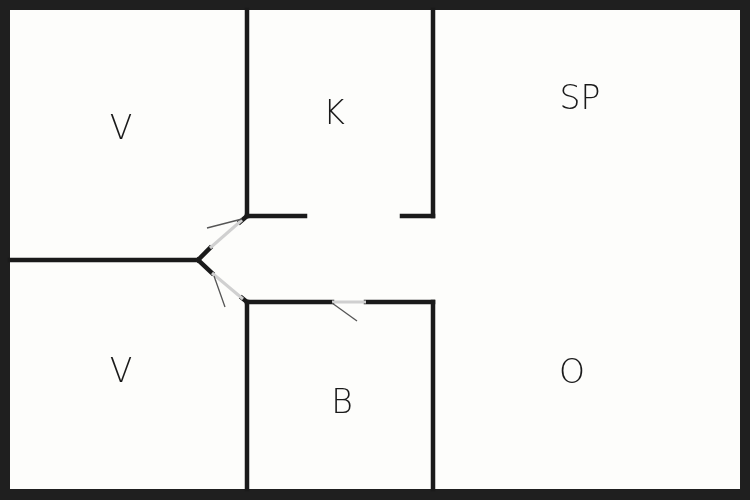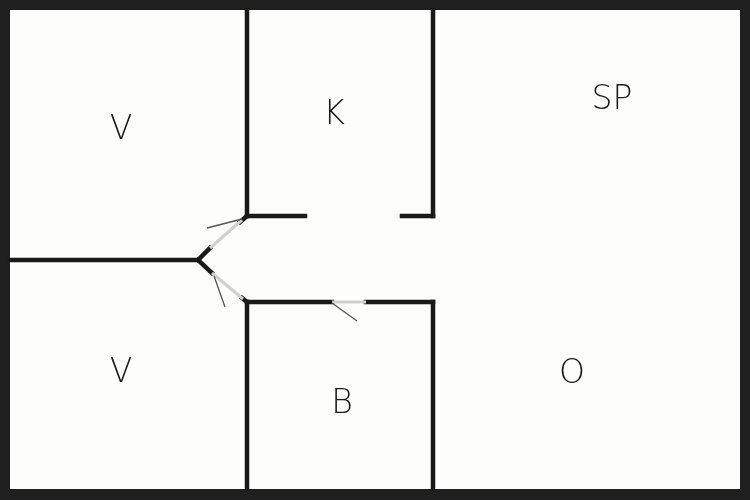--- a/index.html
+++ b/index.html
@@ -60,17 +60,17 @@
       <line x1="212" y1="273" x2="243" y2="299" stroke="#d0d0d0" stroke-width="3"></line>
       <line x1="214" y1="276" x2="225" y2="307" stroke="#555555" stroke-width="1.3"></line>
 
       <line x1="332" y1="302" x2="366" y2="302" stroke="#d0d0d0" stroke-width="3"></line>
       <line x1="332" y1="303" x2="357" y2="321" stroke="#555555" stroke-width="1.3"></line>
     </g>
   </svg>
 
   <div class="label" style="left:121px; top:127px;">V</div>
   <div class="label" style="left:334px; top:112px;">K</div>
-  <div class="label" style="left:612px; top:97px;">SP</div>
+  <div class="label" style="left:580px; top:97px;">SP</div>
   <div class="label" style="left:121px; top:370px;">V</div>
   <div class="label" style="left:342px; top:401px;">B</div>
   <div class="label" style="left:572px; top:371px;">O</div>
 </div>
 
 </body></html>

